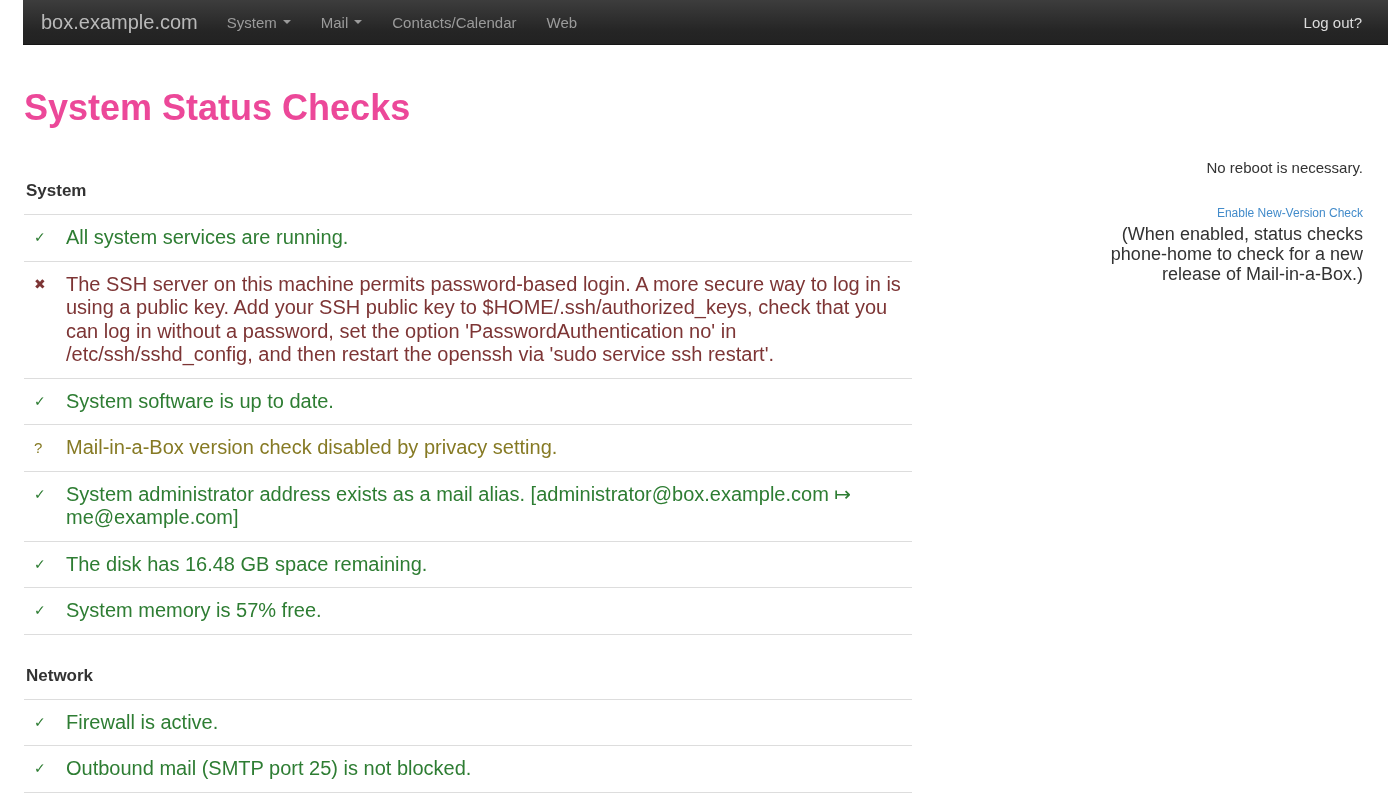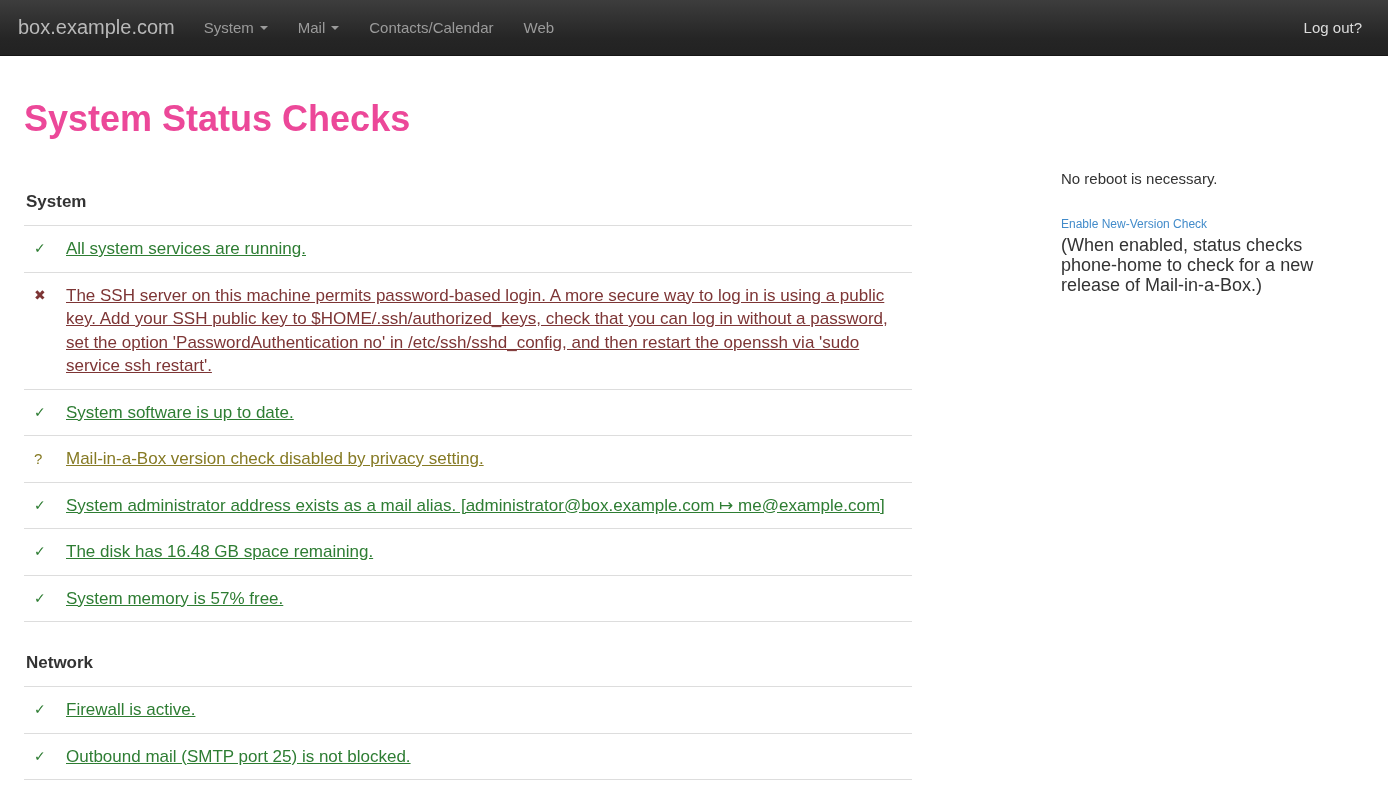--- a/index.html
+++ b/index.html
@@ -8,26 +8,27 @@
     font-family: "Liberation Sans", "DejaVu Sans", sans-serif;
     color: #333;
     min-width: 1388px;
     width: 1388px;
     height: 798px;
     overflow: hidden;
   }
 
   
   .navbar {
-    height: 56px;
+    height: 45px;
     background: linear-gradient(to bottom, #3d3d3d 0%, #252525 70%, #222 100%);
     border-bottom: 1px solid #161616;
     display: flex;
     align-items: center;
     padding: 0 26px 0 18px;
+    margin-left: 23px;
   }
   .brand {
     font-size: 20px;
     color: #b9b9b9;
     text-decoration: none;
     margin-right: 14px;
     white-space: nowrap;
     cursor: pointer;
   }
   .nav-items { display: flex; align-items: center; height: 100%; }
@@ -85,31 +86,30 @@
   tr.section-row:not(:first-child) th.section { padding-top: 31px; }
   td { border-bottom: 1px solid #ddd; vertical-align: top; }
   td.icon-cell {
     width: 42px;
     padding: 11px 0 11px 10px;
     font-size: 14px;
     line-height: 23.5px;
   }
   td.text-cell {
     padding: 11px 8px 11px 0;
-    font-size: 17px;
+    font-size: 20px;
     line-height: 23.5px;
-    text-decoration: underline;
   }
   tr.st-ok      td { color: var(--ok); }
   tr.st-error   td { color: var(--error); }
   tr.st-warning td { color: var(--warning); }
   tr.st-warning td.icon-cell { font-size: 15px; }
 
   
-  .col-side { font-size: 15px; color: #333; }
+  .col-side { font-size: 15px; color: #333; text-align: right; }
   .reboot { margin: 2px 0 0 0; font-size: 15px; }
   .side-link {
     display: inline-block;
     margin-top: 30px;
     color: var(--link);
     font-size: 12px;
     text-decoration: none;
     cursor: pointer;
   }
   .note {

